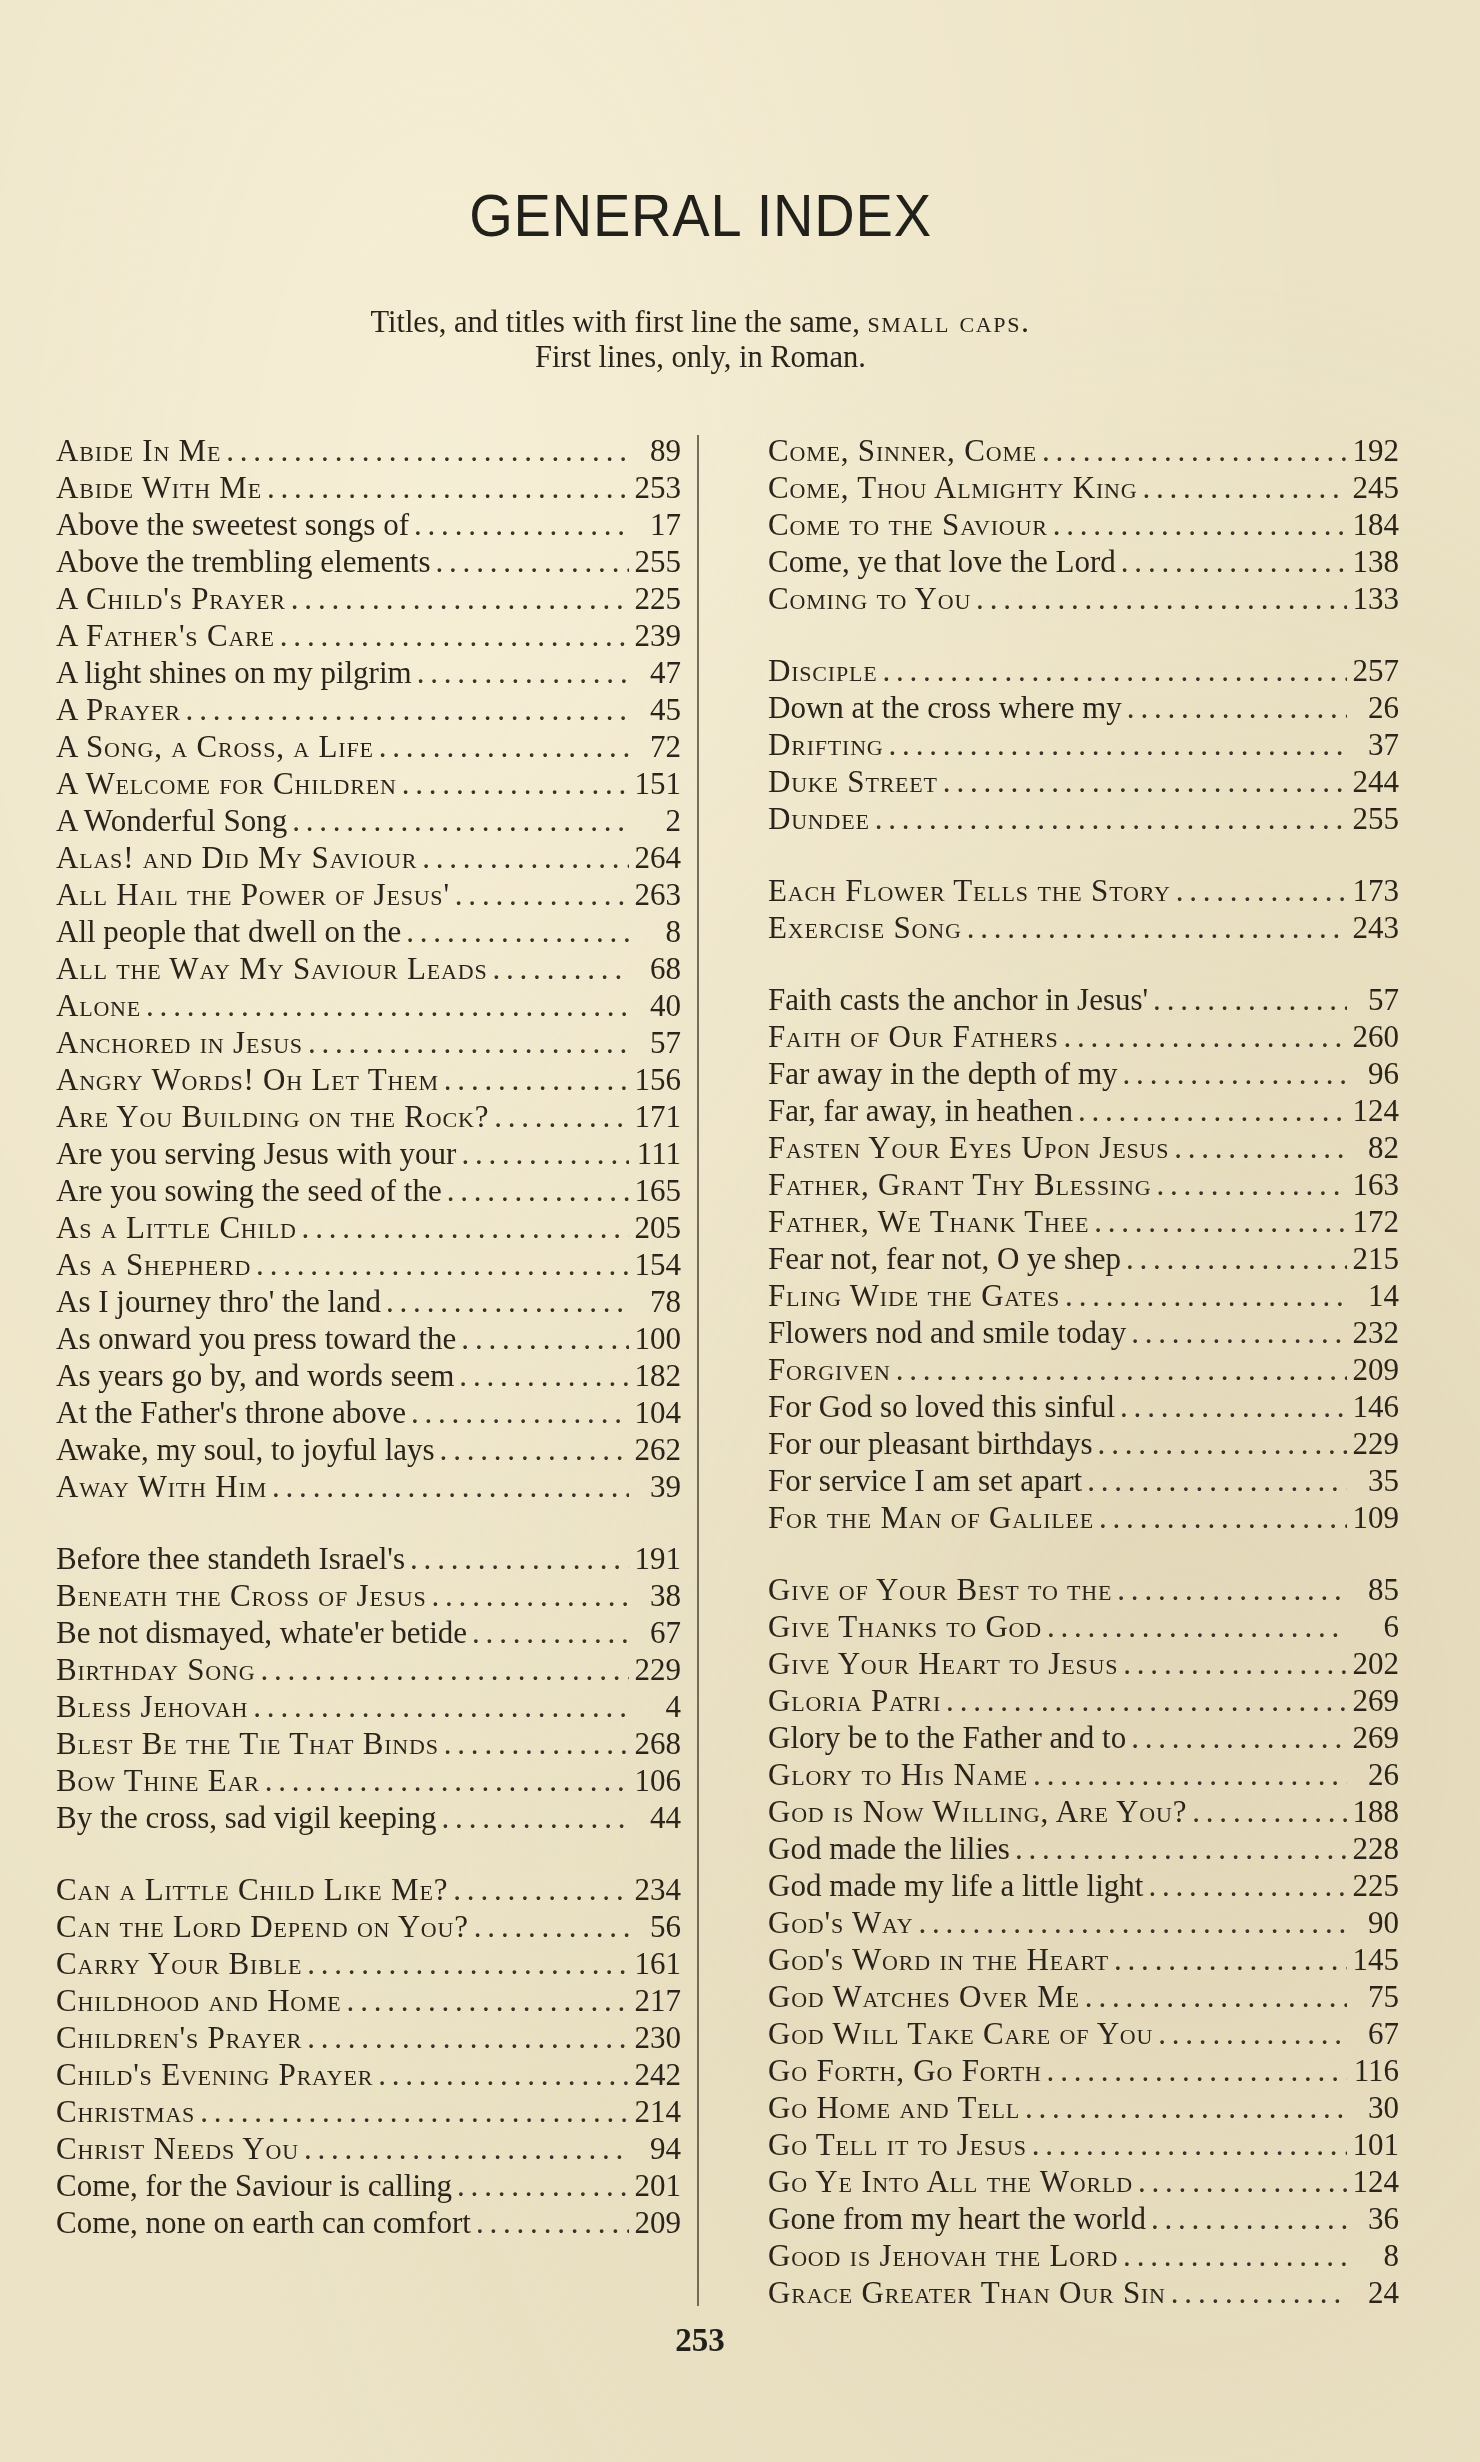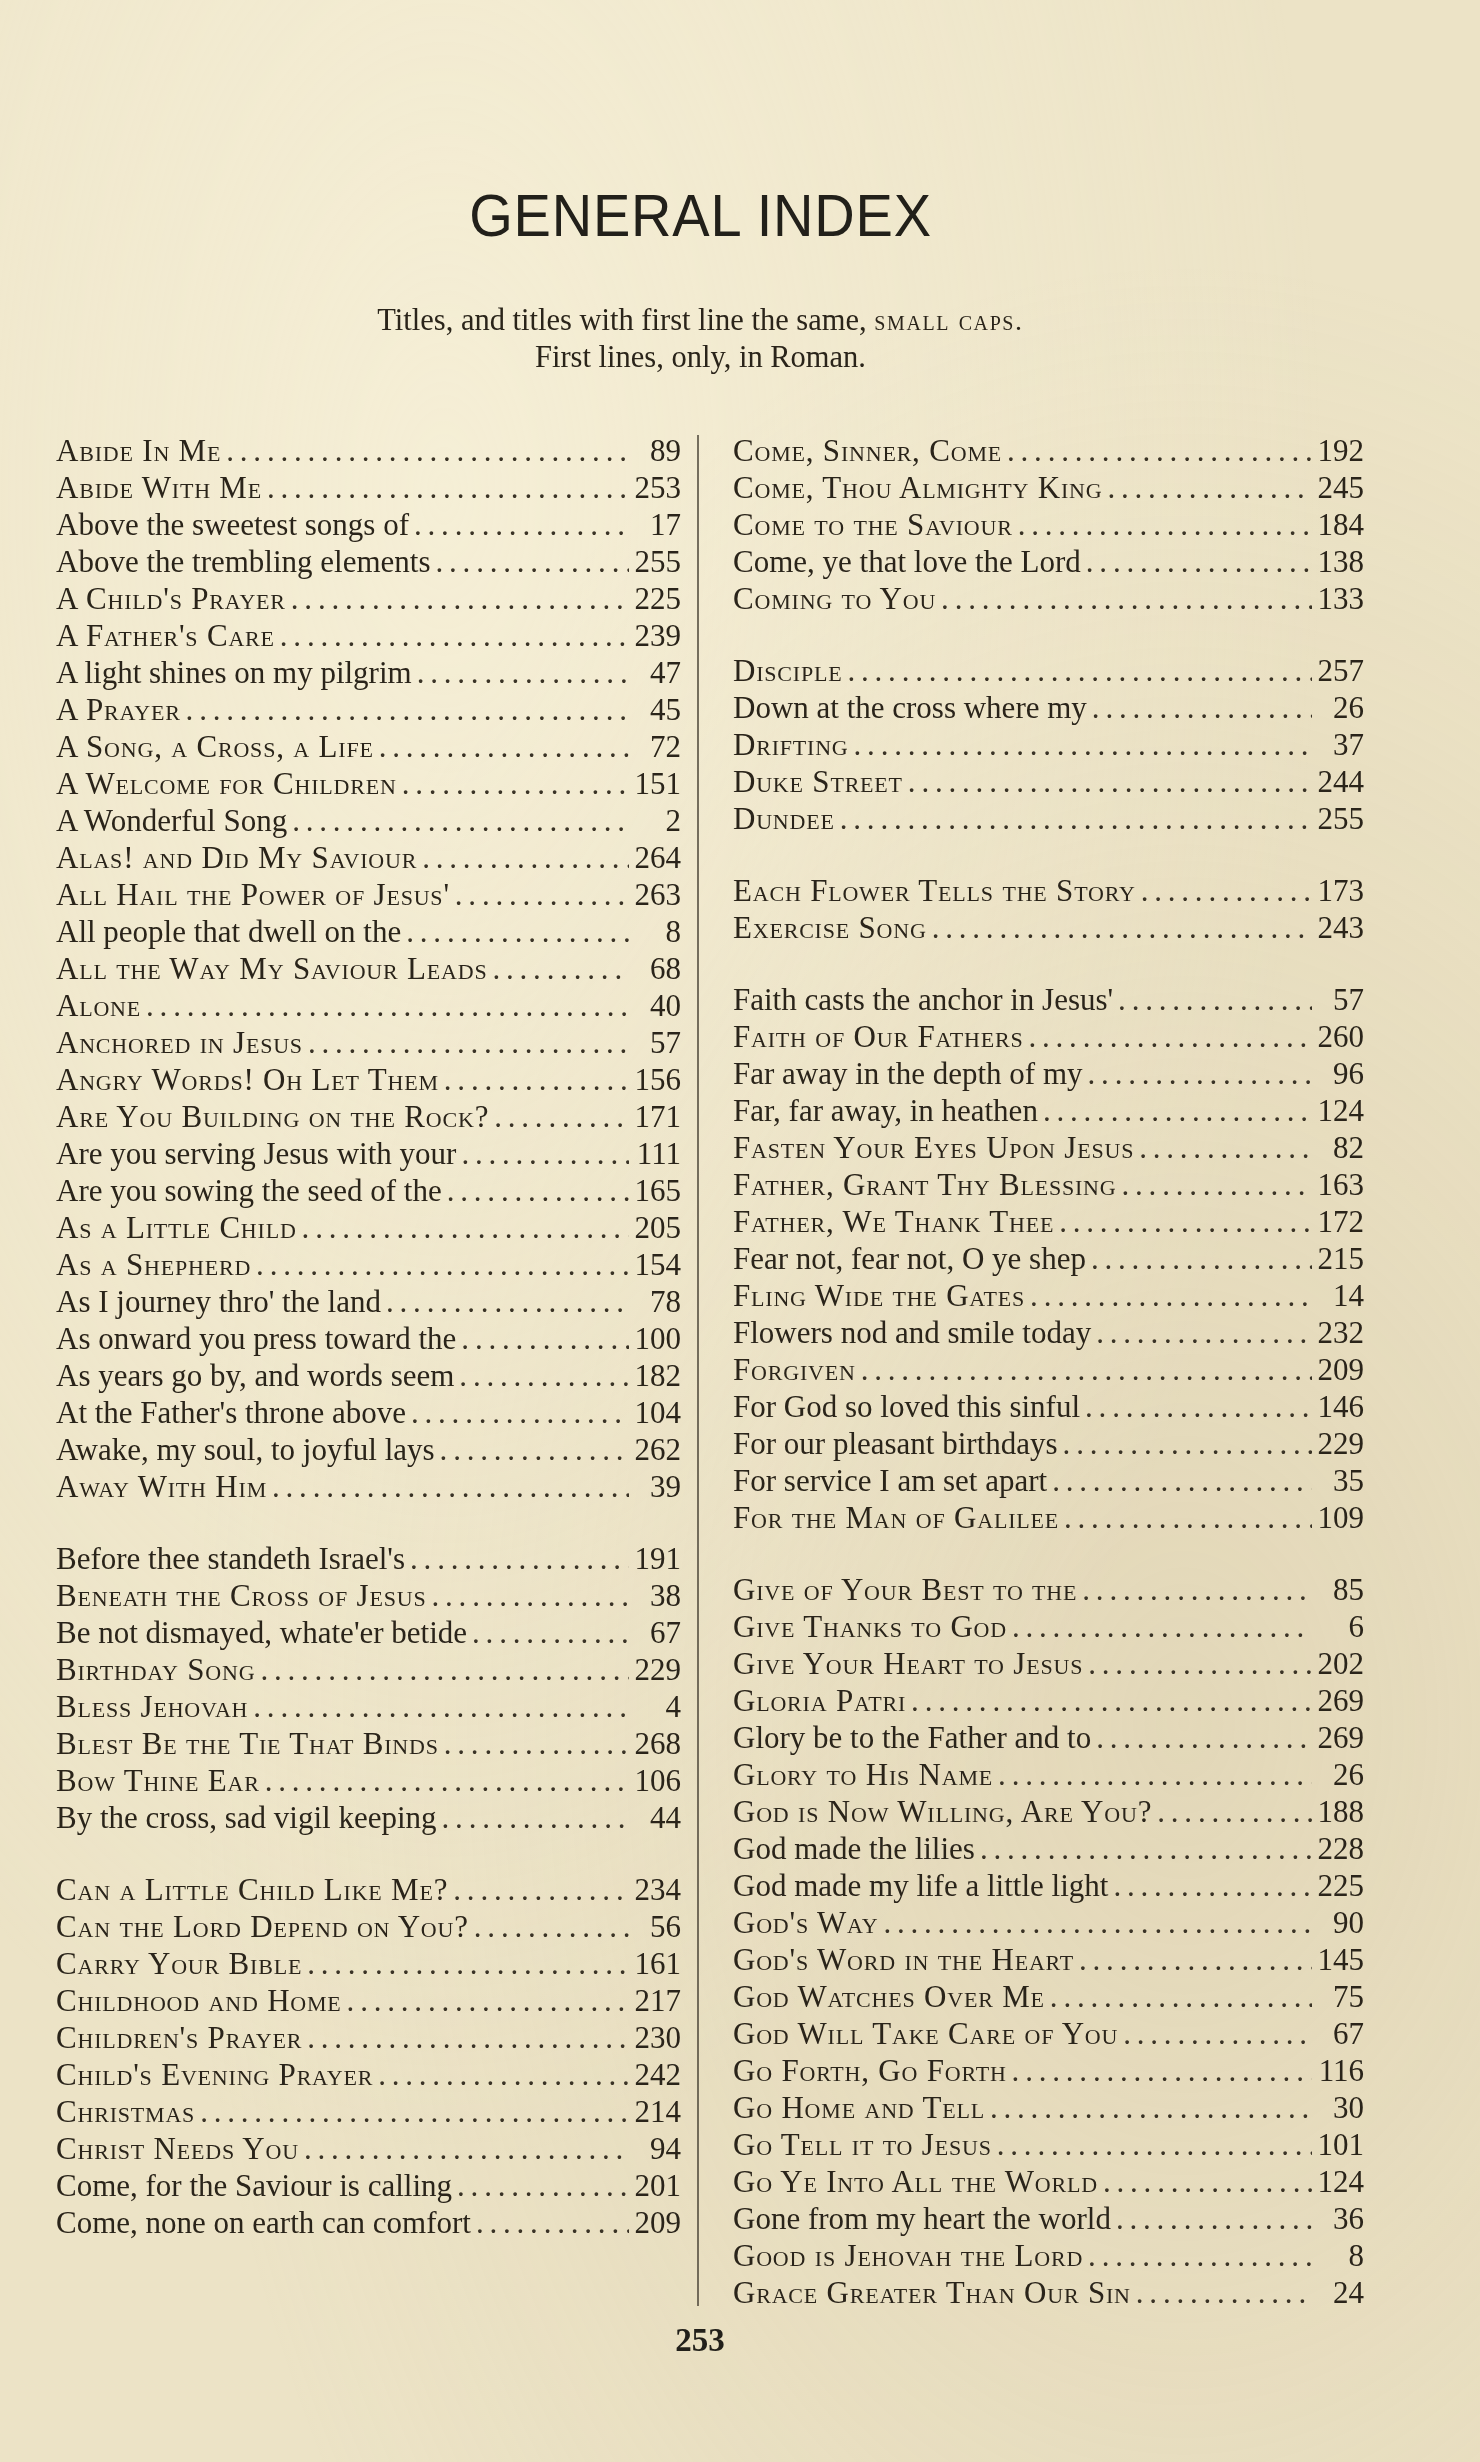--- a/index.html
+++ b/index.html
@@ -20,27 +20,27 @@
     font-size: 56px; letter-spacing: 0.8px; font-weight: normal;
     color: #22201a;
     transform: scaleY(1.05);
   }
   .legend {
     position: absolute; left: 0; width: 1401px;
     text-align: center; font-size: 30.5px; color: #2a241a;
   }
   .legend.l1 { top: 303px; }
   .legend.l2 { top: 340px; }
-  .legend .sc { font-variant: small-caps; text-transform: lowercase; letter-spacing: 1.6px; font-size: 28px; }
+  .legend .sc { font-variant: small-caps; text-transform: lowercase; letter-spacing: 1.6px; font-size: 32px; }
 
   .col {
     position: absolute; top: 432px;
   }
   .col.left { left: 28px; width: 653px; }
-  .col.right { left: 705px; width: 659px; }
+  .col.right { left: 740px; width: 659px; }
   .divider {
     position: absolute; left: 697px; top: 435px; width: 1.6px; height: 1871px;
     background: #4b4437; opacity: 0.75;
   }
   .group { margin-bottom: 35px; margin-left: 28px; }
   .entry {
     display: flex; align-items: baseline;
     height: 37px; line-height: 37px;
     font-size: 31px; white-space: nowrap;
   }

